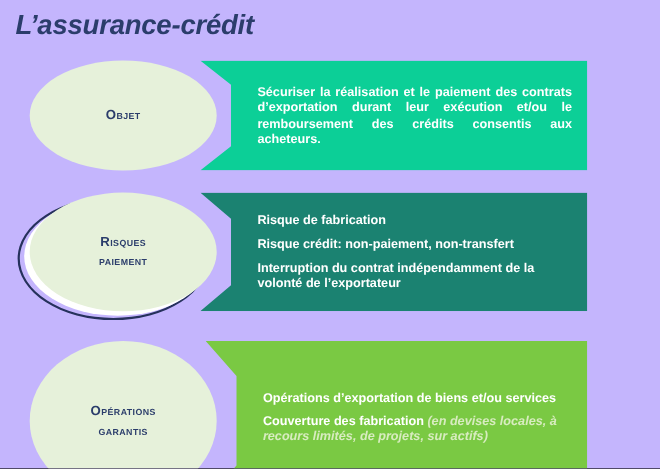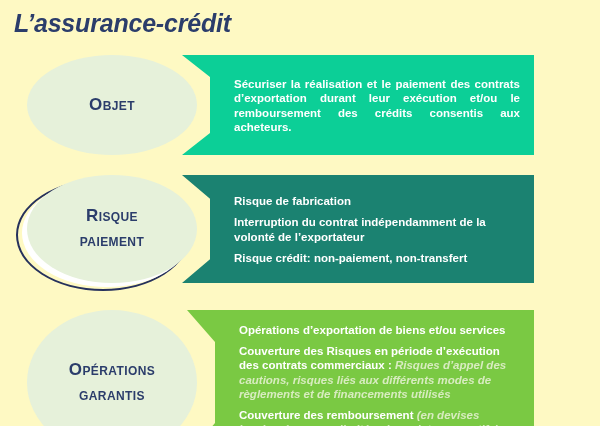--- a/index.html
+++ b/index.html
@@ -51,21 +51,21 @@
     border-radius: 50% / 50%;
     display: flex;
     flex-direction: column;
     align-items: center;
     justify-content: center;
     z-index: 3;
   }
   .label-ellipse .ltext {
     color: #2b3d6b;
     font-weight: bold;
-    font-size: 17px;
+    font-size: 12px;
     font-variant: small-caps;
     letter-spacing: 0.4px;
     line-height: 1.45;
     text-align: center;
     white-space: nowrap;
   }
   
   .ellipse-outline {
     position: absolute;
     left: 16px;
@@ -119,52 +119,51 @@
   }
   .row-3 .content-panel p { margin-bottom: 6px; }
   .row-3 .content-panel .soft { color: #d8ecc0; }
   .row-1 .content-panel { left: 182px; width: 352px; }
   .row-2 .content-panel { left: 182px; width: 352px; }
   .row-3 .content-panel { left: 187px; width: 347px; }
 </style>
 </head>
 <body>
 
-<div id="slide" style="background: #fef9c3;">
+<div id="slide" style="background: #c4b5fd;">
 
   <div id="slide-title" style="color: rgb(43, 61, 107);">L’assurance-crédit</div>
 
   <div class="row row-1">
     <div class="content-panel" style="background: rgb(12, 207, 151);">
         <p class="justified"><span>Sécuriser la réalisation et le paiement des contrats d’exportation durant leur exécution et/ou le remboursement des crédits consentis aux acheteurs.</span></p>
       </div>
     <div class="label-ellipse" style="background: rgb(230, 241, 218);">
         <div class="ltext">Objet</div>
       </div>
   </div>
 
   <div class="row row-2">
     <div class="content-panel" style="background: rgb(27, 130, 113);">
         <p><span>Risque de fabrication</span></p>
+        <p><span>Risque crédit: non-paiement, non-transfert</span></p>
         <p><span>Interruption du contrat indépendamment de la volonté de l’exportateur</span></p>
-        <p><span>Risque crédit: non-paiement, non-transfert</span></p>
       </div>
     <div class="ellipse-outline"></div>
     <div class="ellipse-shadow"></div>
     <div class="label-ellipse" style="background: rgb(230, 241, 218);">
-        <div class="ltext">Risque</div>
+        <div class="ltext">Risques</div>
         <div class="ltext">paiement</div>
       </div>
   </div>
 
   <div class="row row-3">
     <div class="content-panel" style="background: rgb(122, 201, 67);">
         <p><span>Opérations d’exportation de biens et/ou services</span></p>
-        <p><span>Couverture des Risques en période d’exécution des contrats commerciaux</span><span> : </span><span class="soft">Risques d’appel des cautions, risques liés aux différents modes de règlements et de financements utilisés</span></p>
-        <p><span>Couverture des remboursement</span><span> </span><span class="soft">(en devises locales, à recours limités,  de projets, sur actifs)</span></p>
+        <p><span>Couverture des fabrication</span><span> </span><span class="soft">(en devises locales, à recours limités,  de projets, sur actifs)</span></p>
       </div>
     <div class="label-ellipse" style="background: rgb(230, 241, 218);">
         <div class="ltext">Opérations</div>
         <div class="ltext">garantis</div>
       </div>
   </div>
 
 </div>
 
 </body></html>

